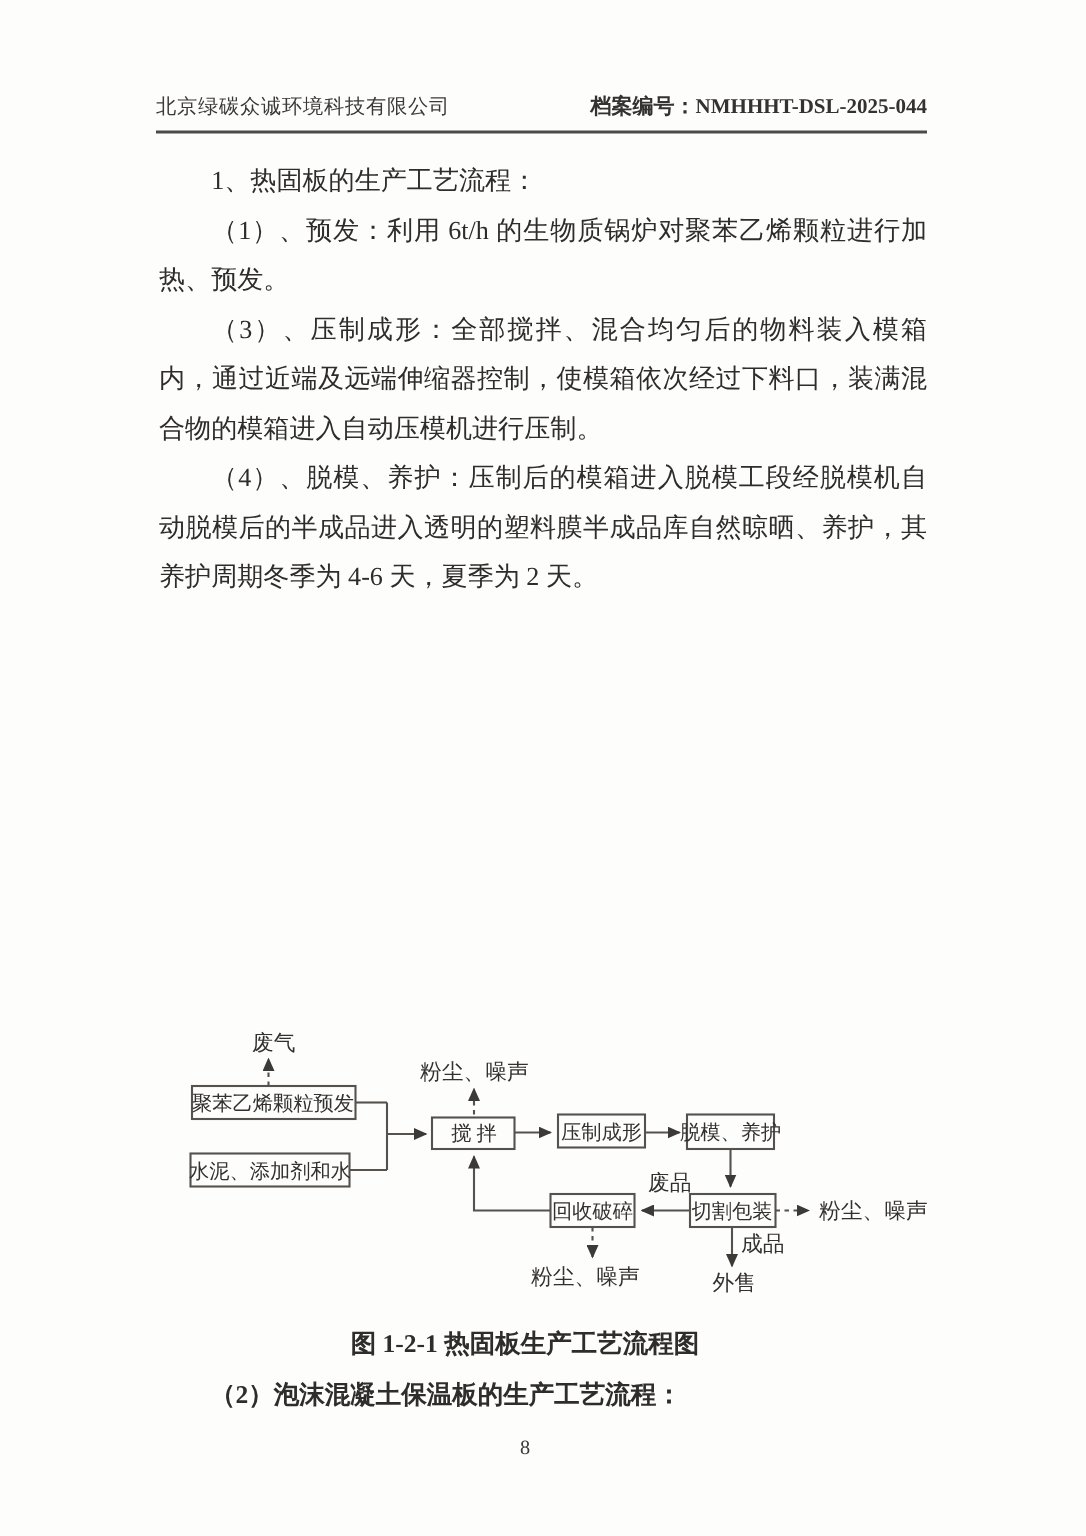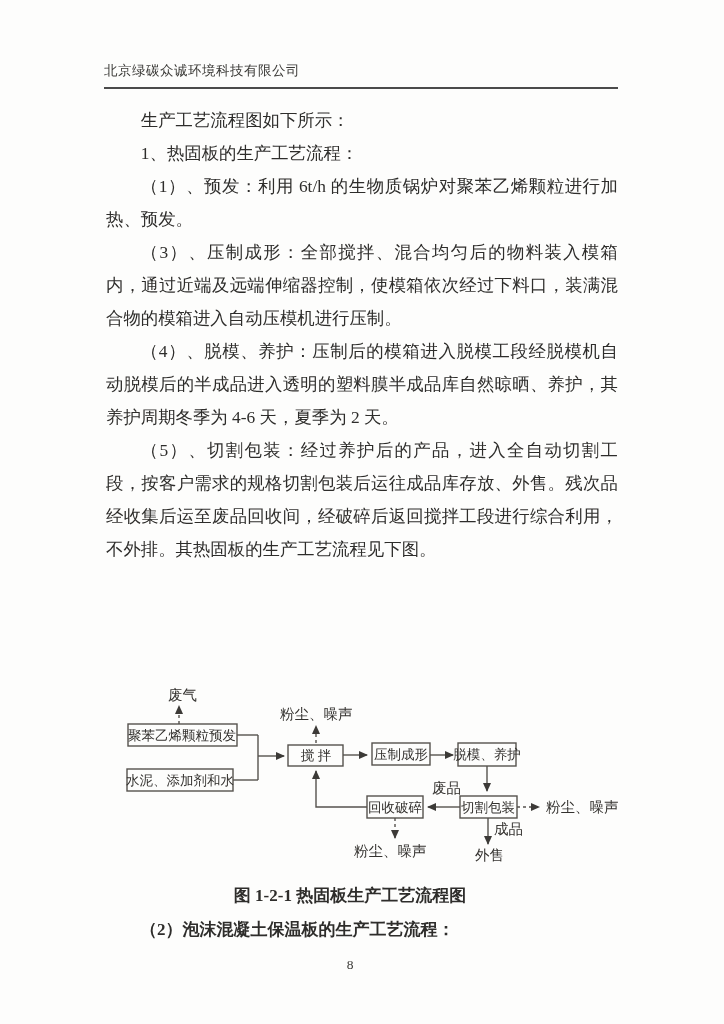--- a/index.html
+++ b/index.html
@@ -45,29 +45,28 @@
     text-align:center;font-size:13.5px;color:#3a3936;
   }
 </style>
 </head>
 <body>
 
 <div class="page">
 
   <div class="header">
     <span class="company">北京绿碳众诚环境科技有限公司</span>
+    <span class="docno">档案编号：NMHHHT-DSL-2025-044</span>
   </div>
 
   <div class="bodytext">
-    <p>生产工艺流程图如下所示：</p>
     <p>1、热固板的生产工艺流程：</p>
     <p>（1）、预发：利用 6t/h 的生物质锅炉对聚苯乙烯颗粒进行加热、预发。</p>
     <p>（3）、压制成形：全部搅拌、混合均匀后的物料装入模箱内，通过近端及远端伸缩器控制，使模箱依次经过下料口，装满混合物的模箱进入自动压模机进行压制。</p>
     <p>（4）、脱模、养护：压制后的模箱进入脱模工段经脱模机自动脱模后的半成品进入透明的塑料膜半成品库自然晾晒、养护，其养护周期冬季为 4-6 天，夏季为 2 天。</p>
-    <p>（5）、切割包装：经过养护后的产品，进入全自动切割工段，按客户需求的规格切割包装后运往成品库存放、外售。残次品经收集后运至废品回收间，经破碎后返回搅拌工段进行综合利用，不外排。其热固板的生产工艺流程见下图。</p>
   </div>
 
   <div class="figwrap">
     <svg width="560" height="212" viewBox="0 0 560 212">
       <defs>
         <marker id="arr" markerWidth="9" markerHeight="8" refX="8" refY="4" orient="auto" markerUnits="userSpaceOnUse">
           <path d="M0,0 L9,4 L0,8 z" fill="#3c3a37"></path>
         </marker>
       </defs>
       <g stroke="#55524e" stroke-width="1.4" fill="none">

